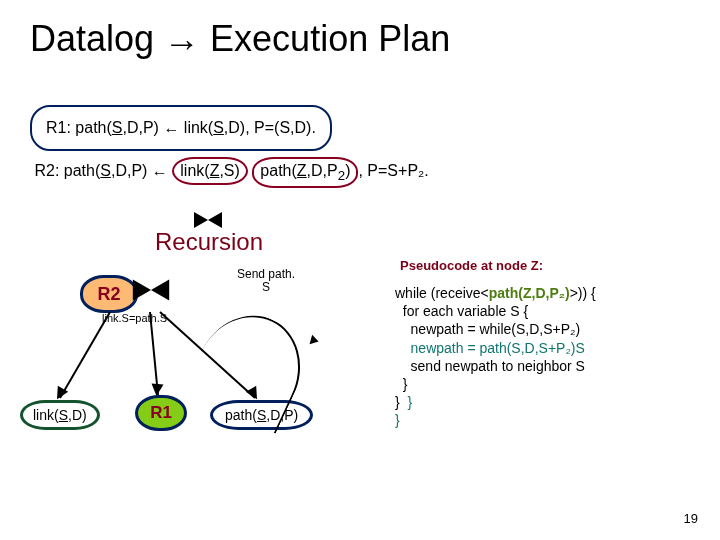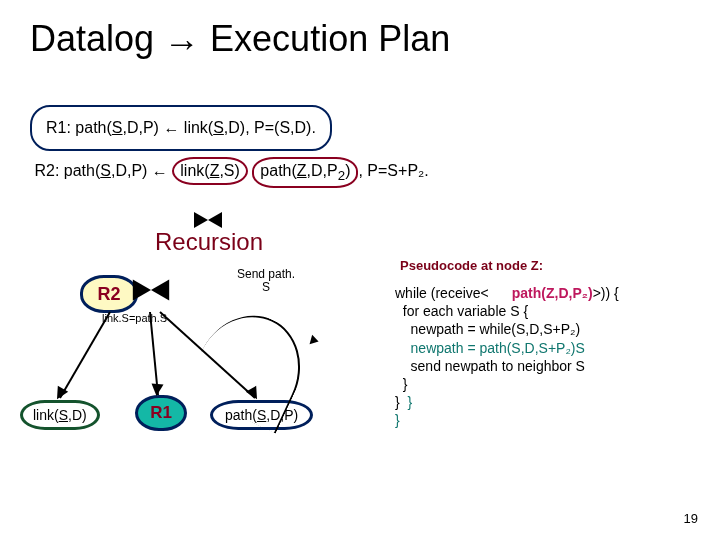--- a/index.html
+++ b/index.html
@@ -59,21 +59,21 @@
     border-bottom:8px solid transparent;
   }
   .bowtie::before { left:0; border-left:14px solid #000; }
   .bowtie::after  { right:0; border-right:14px solid #000; }
 
   .r2-badge {
     position:absolute;
     left:80px; top:275px;
     width:52px; height:32px;
     border:3px solid #001f5b;
-    background:#fef9c3;
+    background:#fdba74;
     color:#8a0020;
     font-weight:bold;
     font-size:18px;
     display:flex;align-items:center;justify-content:center;
     border-radius:24px/18px;
   }
   .join-cond {
     position:absolute;
     left:102px; top:312px;
     font-size:11px;
@@ -91,21 +91,21 @@
     border:3px solid #14532d;
     border-radius:30px/18px;
     padding:4px 10px;
     font-size:14px;
   }
   .r1-badge {
     position:absolute;
     left:135px; top:395px;
     width:46px; height:30px;
     border:3px solid #001f5b;
-    background:#14b8a6;
+    background:#84cc16;
     color:#8a0020;
     font-weight:bold;
     font-size:17px;
     display:flex;align-items:center;justify-content:center;
     border-radius:24px/18px;
   }
   .leaf-path {
     position:absolute;
     left:210px; top:400px;
     border:3px solid #001f5b;
@@ -134,21 +134,21 @@
     color:#7a0018;
   }
   .pcode {
     position:absolute;
     left:395px; top:284px;
     font-size:14px;
     line-height:1.3;
     color:#000;
     white-space:pre;
   }
-  .pcode .hl { color:#be185d; font-weight:bold;margin-left:23px; }
+  .pcode .hl { color:#4d7c0f; font-weight:bold; }
   .pcode .ghost { color:#0f766e; }
 
   .pagenum {
     position:absolute;
     right:22px;
     bottom:14px;
     font-size:13px;
     color:#000000;
   }
 

